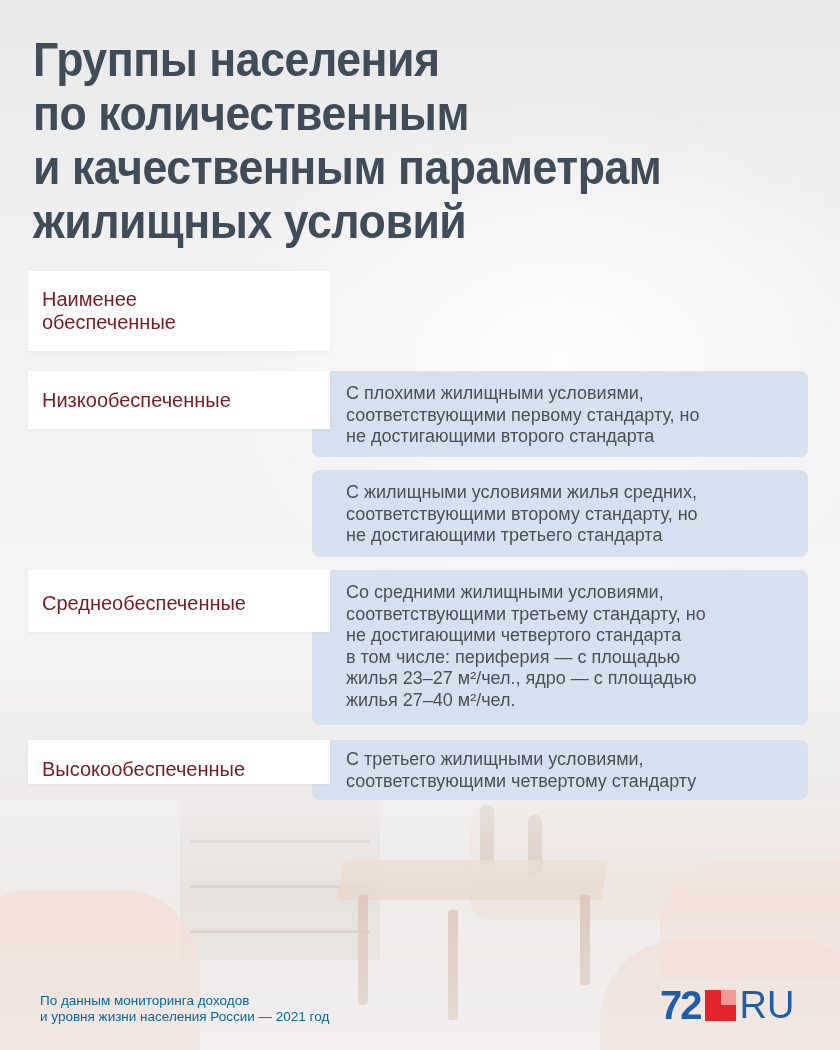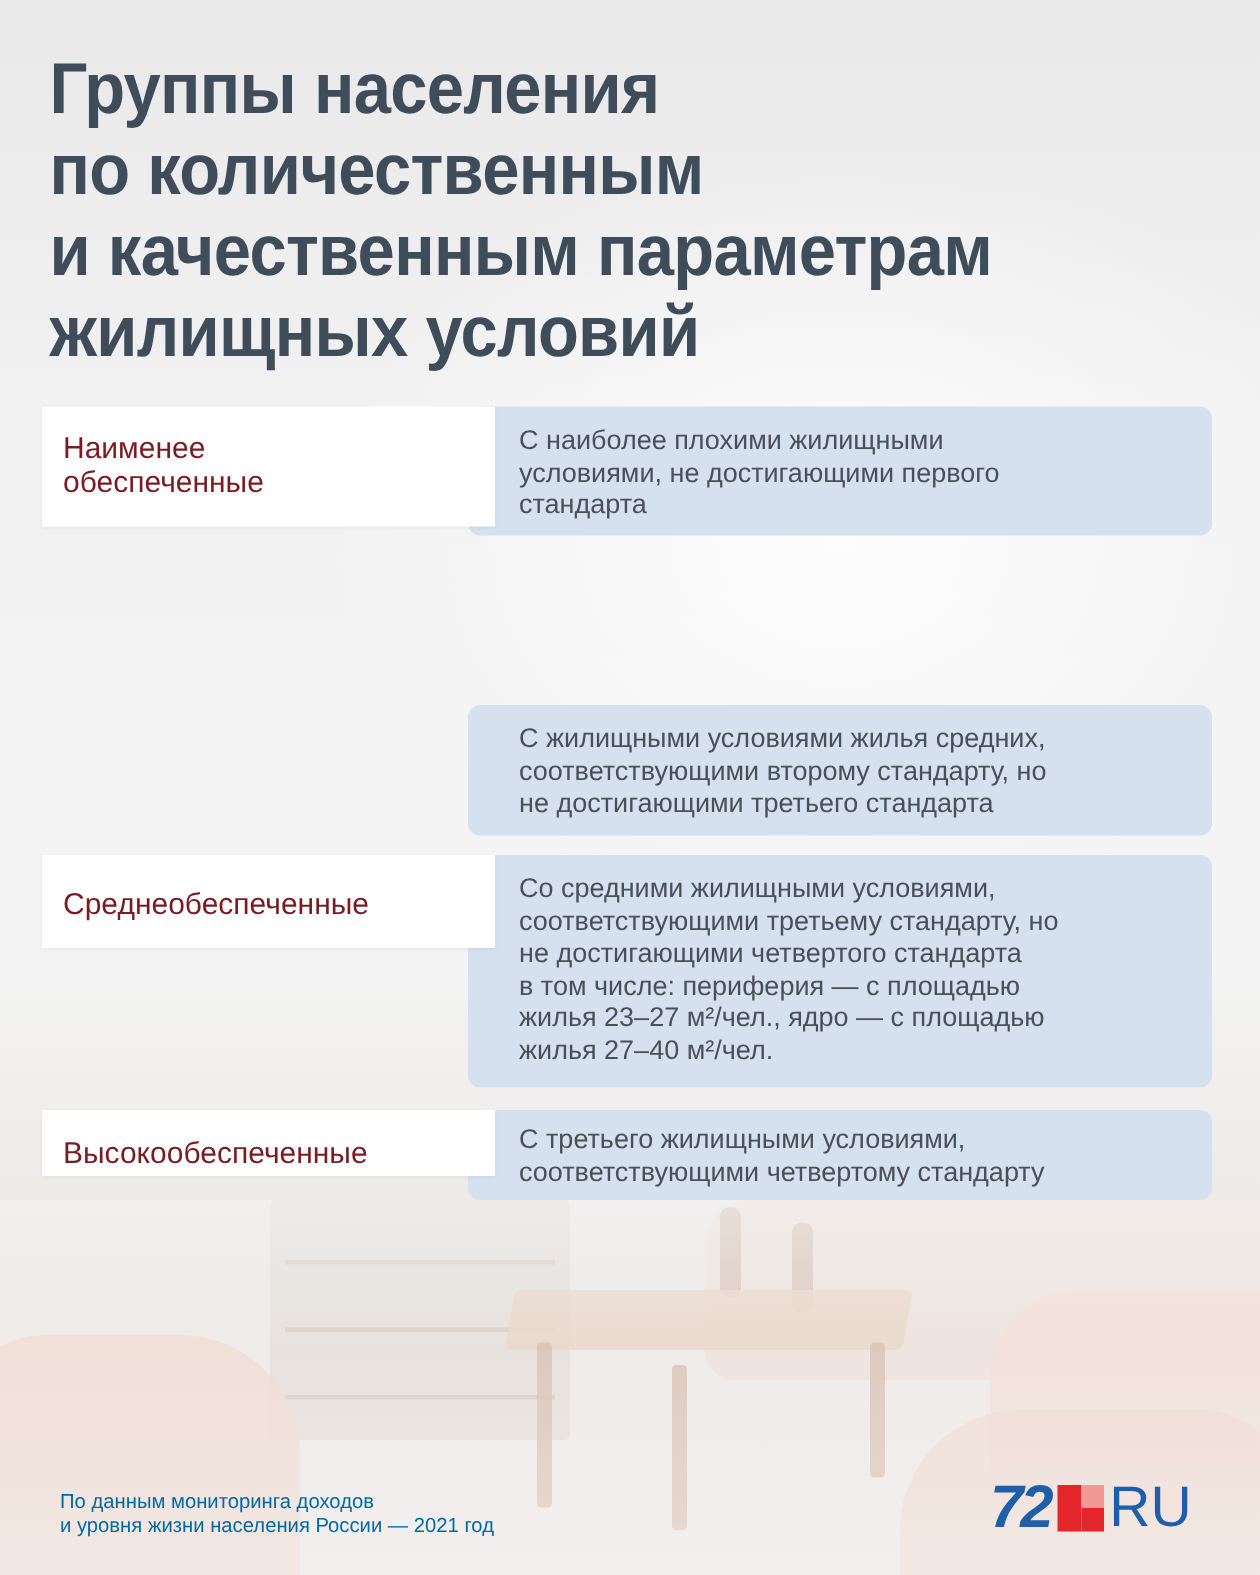--- a/index.html
+++ b/index.html
@@ -53,21 +53,21 @@
     position:absolute; left:14px; right:8px;
     font-size:20px; line-height:23px; color:#7a1a22;
     white-space:pre-line;
   }
 
   .footnote {
     position:absolute; left:40px; top:993px;
     font-size:13.5px; line-height:16px; color:#0369a1; white-space:pre-line;
   }
   .logo { position:absolute; left:660px; top:988px; height:34px; display:flex; align-items:center; }
-  .logo-num { font-family:"Liberation Sans", sans-serif; font-weight:700; font-size:40px; line-height:34px; color:#1f5ea8; letter-spacing:-2px; font-style:italic; }
+  .logo-num { font-family:"Liberation Sans", sans-serif; font-weight:700; font-size:40px; line-height:34px; color:#1f5ea8; letter-spacing:-2px; }
   .logo-mark { position:relative; width:31px; height:31px; margin:0 4px 0 4px; }
   .logo-mark .a { position:absolute; left:0; top:0; width:16px; height:31px; background:#e3262b; }
   .logo-mark .b { position:absolute; left:16px; top:15px; width:15px; height:16px; background:#e3262b; }
   .logo-mark .c { position:absolute; left:16px; top:0; width:15px; height:15px; background:#f19a93; }
   .logo-ru { font-family:"Liberation Sans", sans-serif; font-size:38px; line-height:34px; color:#1f5ea8; }
 </style>
 </head>
 <body>
 
 <div class="bg-glow"></div>
@@ -91,32 +91,35 @@
 </div>
 
 <h1 class="title">
   <span>Группы населения</span>
   <span>по количественным</span>
   <span>и качественным параметрам</span>
   <span>жилищных условий</span>
 </h1>
 
 <div class="row" style="top:271px; height:86px;">
-  <div class="desc">
-    <div class="desc-text">С наиболее плохими жилищными
-условиями, не достигающими первого
-стандарта</div>
-  </div>
   <div class="label" style="height:80px;">
     <div class="label-text" style="top:17px;">Наименее
 обеспеченные</div>
   </div>
 </div>
 
 <div class="row" style="top:371px; height:86px;">
+  <div class="desc">
+    <div class="desc-text">С плохими жилищными условиями,
+соответствующими первому стандарту, но
+не достигающими второго стандарта</div>
+  </div>
+  <div class="label" style="height:58px;">
+    <div class="label-text" style="top:18px;">Низкообеспеченные</div>
+  </div>
 </div>
 
 <div class="row" style="top:470px; height:87px;">
   <div class="desc">
     <div class="desc-text">С жилищными условиями жилья средних,
 соответствующими второму стандарту, но
 не достигающими третьего стандарта</div>
   </div>
 </div>
 

